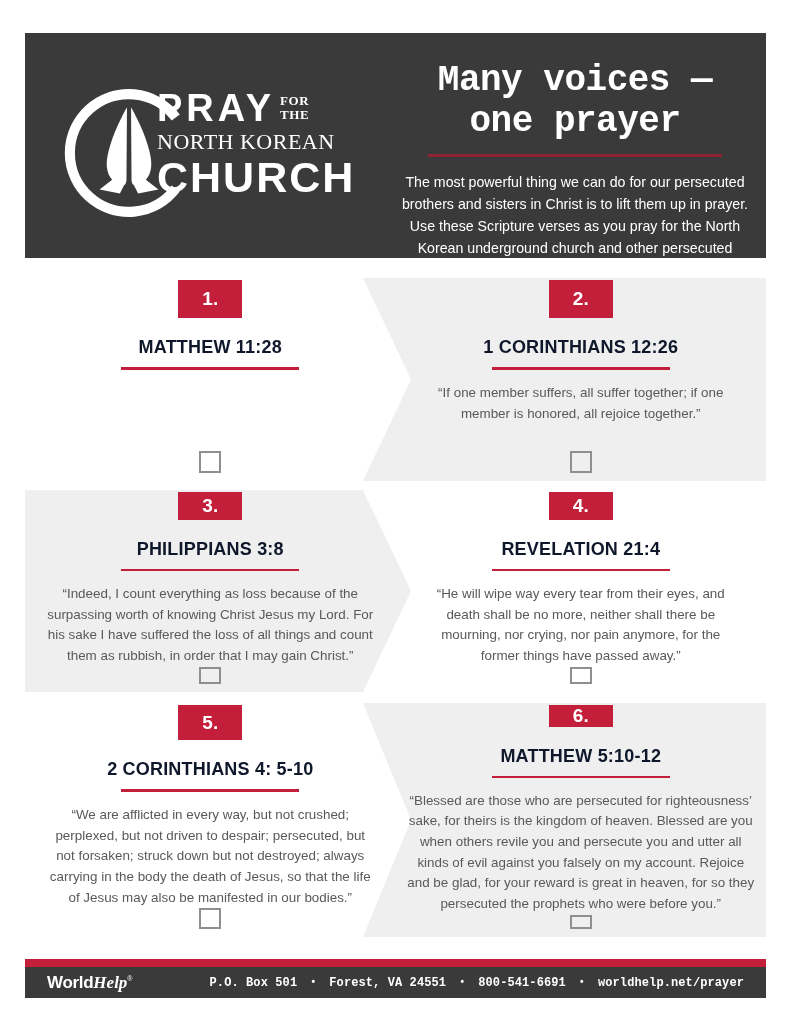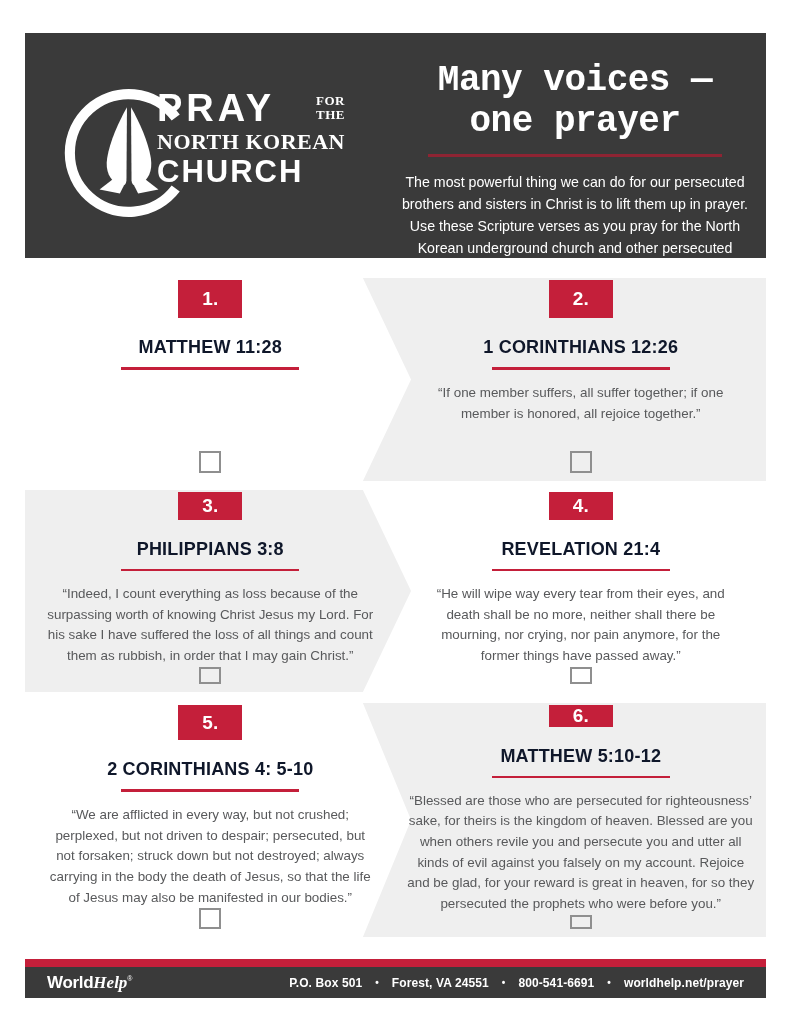--- a/index.html
+++ b/index.html
@@ -6,25 +6,25 @@
   html,body { background:#ffffff; }
   body {
     width:791px; height:1024px; position:relative; overflow:hidden;
     font-family:"Liberation Sans", sans-serif;
   }
 
   
   .header { position:absolute; left:25px; top:33px; width:741px; height:225px; background:#3a3a3a; }
   .logo-icon { position:absolute; left:38px; top:53px; width:132px; height:134px; }
   .logo-text { position:absolute; left:132px; top:59px; color:#fff; }
-  .pray-row { display:flex; align-items:flex-start;justify-content:space-between; }
+  .pray-row { display:flex; align-items:flex-start; }
   .pray { font-size:38px; font-weight:900; letter-spacing:4px; line-height:0.85; }
   .forthe { font-family:"Liberation Serif", serif; font-weight:700; font-size:13px; line-height:1.05; margin-left:5px; margin-top:2px; letter-spacing:0.5px; }
-  .nk { font-family:"Liberation Serif", serif; font-weight:700; font-size:22px; letter-spacing:0.5px; margin-top:5px; }
-  .church { font-size:31px; font-weight:900; letter-spacing:2px; line-height:0.95; margin-top:2px; }
+  .nk { font-family:"Liberation Serif", serif; font-weight:400; font-size:22px; letter-spacing:0.5px; margin-top:5px; }
+  .church { font-size:43px; font-weight:900; letter-spacing:2px; line-height:0.95; margin-top:2px; }
 
   .header-right { position:absolute; left:372px; top:27px; width:356px; text-align:center; color:#fff; }
   .hr-title { font-family:Liberation Mono, monospace; font-weight:700; font-size:36px; letter-spacing:-0.5px; }
   .hr-divider { width:294px; height:3px; background:#8e2433; margin:12px auto 14px; }
   .hr-intro { font-size:14.2px; line-height:1.56; color:#ffffff; white-space:pre-line; }
 
   
   .row { position:absolute; left:25px; width:741px; display:flex; }
   .row-1 { top:278px; height:203px; }
   .row-2 { top:490px; height:202px; }
@@ -41,21 +41,21 @@
   .checkbox { margin-top:auto; width:22px; height:22px; border:2px solid #8f8f8f; background:transparent; }
 
   
   .footer-stripe { position:absolute; left:25px; top:959px; width:741px; height:8px; background:#c41f3a; }
   .footer-bar { position:absolute; left:25px; top:967px; width:741px; height:31px; background:#3a3a3a;
                 display:flex; align-items:center; justify-content:space-between; padding:0 22px; color:#fff; }
   .brand { font-size:17px; display:flex; align-items:flex-start; }
   .brand-bold { font-weight:700; letter-spacing:-0.3px; }
   .brand-italic { font-family:"Liberation Serif", serif; font-style:italic; font-weight:600; }
   .brand-reg { font-size:7px; margin-top:2px; }
-  .footer-info { display:flex; align-items:center; font-size:12px; font-weight:700; letter-spacing:0.1px; }
+  .footer-info { display:flex; align-items:center; font-size:12px; font-weight:700; letter-spacing:0.1px;font-family:Liberation Mono, monospace; }
   .sep { margin:0 13px; font-size:10px; }
 </style>
 </head>
 <body>
 
 <div class="header">
   <svg class="logo-icon" viewBox="0 0 130 130" aria-hidden="true">
     <path d="M111 30 A58 58 0 1 0 111 100" fill="none" stroke="#ffffff" stroke-width="10"></path>
     <g fill="#ffffff">
       <path d="M63 20 C55 34 46 54 43.5 70 C41.5 83 46 92 55 96.5 C59 98.5 62 97 62.5 92 L63 20 Z"></path>

